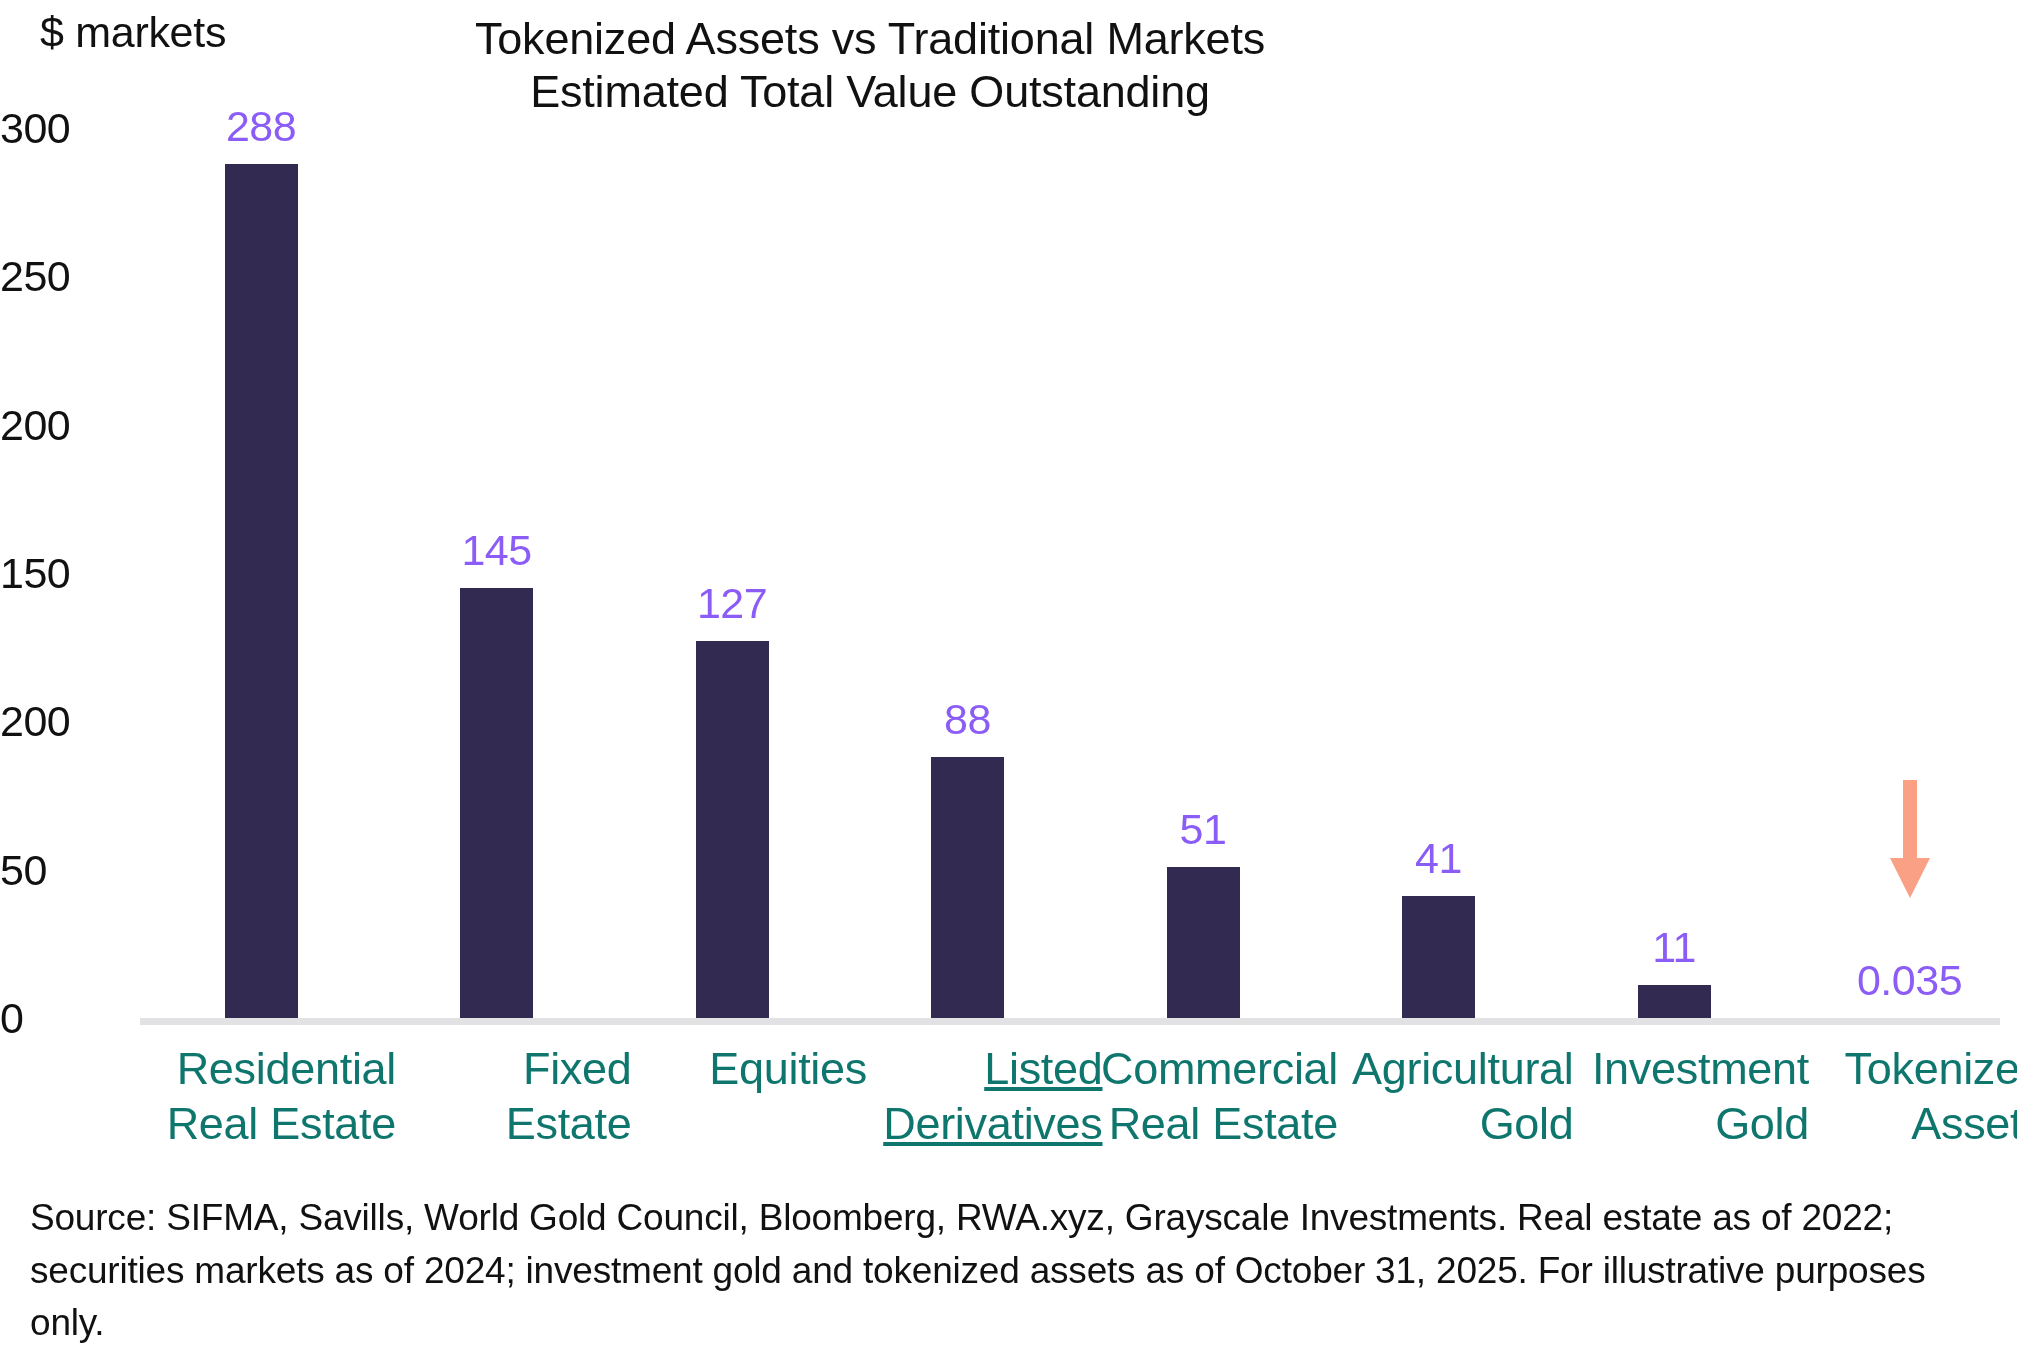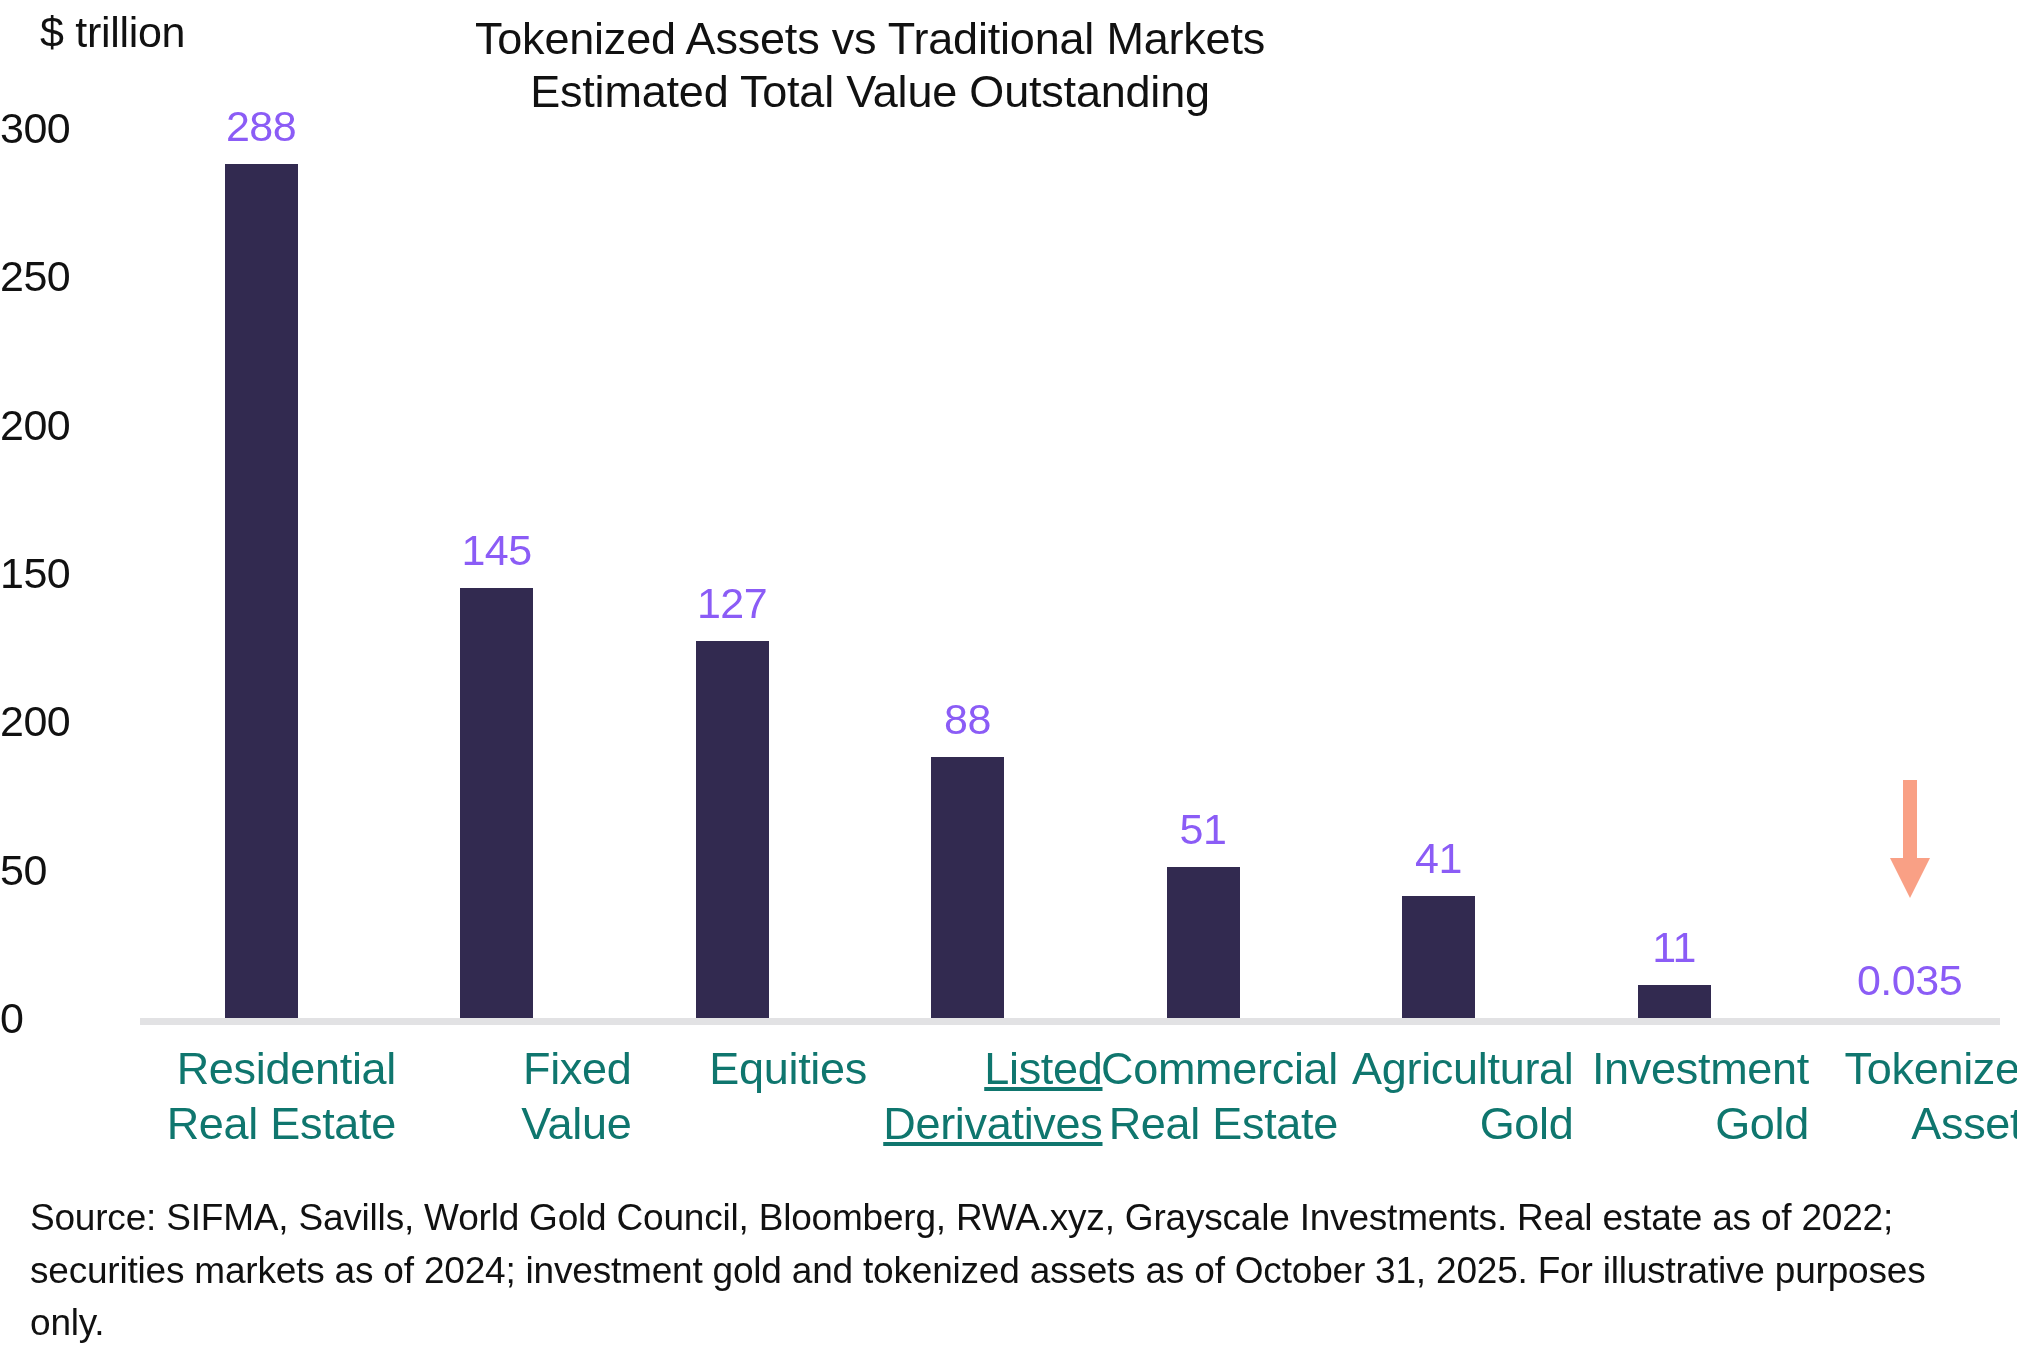--- a/index.html
+++ b/index.html
@@ -120,21 +120,21 @@
     line-height: 1.42;
     color: #111;
     letter-spacing: -0.2px;
   }
 </style>
 </head>
 <body>
 
 <div id="chart-root">
 
-  <div class="axis-unit">$ trillion</div>
+  <div class="axis-unit">$ markets</div>
 
   <div class="title-block">
     <div class="title-line">Tokenized Assets vs Traditional Markets</div>
     <div class="title-line">Estimated Total Value Outstanding</div>
   </div>
 
   <div class="plot">
     <div id="yticks">
         <div class="ytick" style="top: 128px;">300</div>
         <div class="ytick" style="top: 276.333px;">250</div>
@@ -170,21 +170,21 @@
       </div>
   </div>
 
   <div id="catlabels">
       <div class="cat-label" style="left: 126px; top: 1042px;">
         <div>Residential</div>
         <div>Real Estate</div>
       </div>
       <div class="cat-label" style="left: 361.5px; top: 1042px;">
         <div>Fixed</div>
-        <div>Value</div>
+        <div>Estate</div>
       </div>
       <div class="cat-label" style="left: 597px; top: 1042px;">
         <div>Equities</div>
       </div>
       <div class="cat-label" style="left: 832.5px; top: 1042px; text-decoration: underline;">
         <div>Listed</div>
         <div>Derivatives</div>
       </div>
       <div class="cat-label" style="left: 1068px; top: 1042px;">
         <div>Commercial</div>

